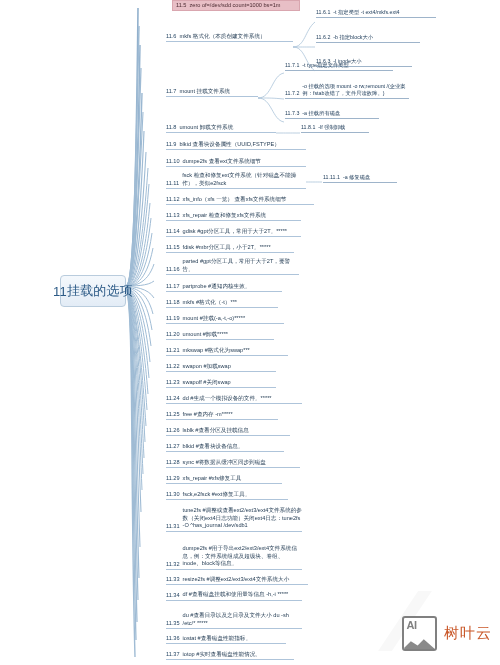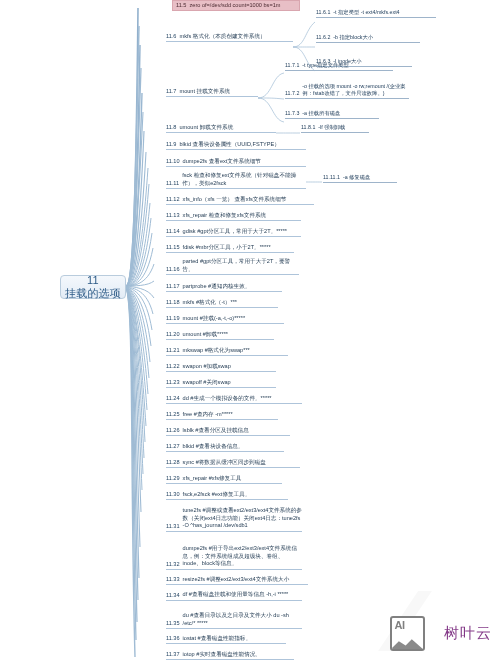--- a/index.html
+++ b/index.html
@@ -27,33 +27,32 @@
     height: 665px;
     pointer-events: none;
   }
 
   
   .root-node {
     position: absolute;
     left: 60px;
     top: 275px;
     width: 66px;
-    height: 24px;
+    height: 32px;
     box-sizing: border-box;
     background: linear-gradient(180deg, #f4f8fc 0%, #e3ecf6 100%);
     border: 1px solid #b9ccdd;
     border-radius: 4px;
     display: flex;
     align-items: center;
     justify-content: center;
-    font-size: 11px;
+    font-size: 13px;
     color: #2c5a86;
     letter-spacing: 0.2px;
     white-space: nowrap;
-    flex-direction: column;
   }
 
   
   .topic {
     position: absolute;
     box-sizing: border-box;
     border-bottom: 1.2px solid #aec4da;
     display: flex;
     align-items: flex-end;
     padding-bottom: 1px;
@@ -115,21 +114,21 @@
     color: #24415e;
   }
 
   
   .watermark {
     position: absolute;
     right: 8px;
     bottom: 14px;
     display: flex;
     align-items: center;
-    gap: 19px;
+    gap: 7px;
     opacity: 0.88;
   }
   .wm-icon {
     width: 31px;
     height: 31px;
     border: 2.6px solid #6f6f6f;
     border-radius: 3px;
     position: relative;
     background: #ffffff;
     overflow: hidden;
@@ -149,21 +148,21 @@
     position: absolute;
     left: -2px;
     bottom: -1px;
     width: 34px;
     height: 13px;
     background: #7a7a7a;
     clip-path: polygon(0% 100%, 26% 32%, 46% 66%, 64% 18%, 100% 100%);
   }
   .wm-text {
     font-size: 15px;
-    color: #701a75;
+    color: #c2410c;
     letter-spacing: 1px;
     white-space: nowrap;
   }
   .wm-diag {
     position: absolute;
     right: 0;
     bottom: 0;
     width: 120px;
     height: 60px;
     pointer-events: none;

